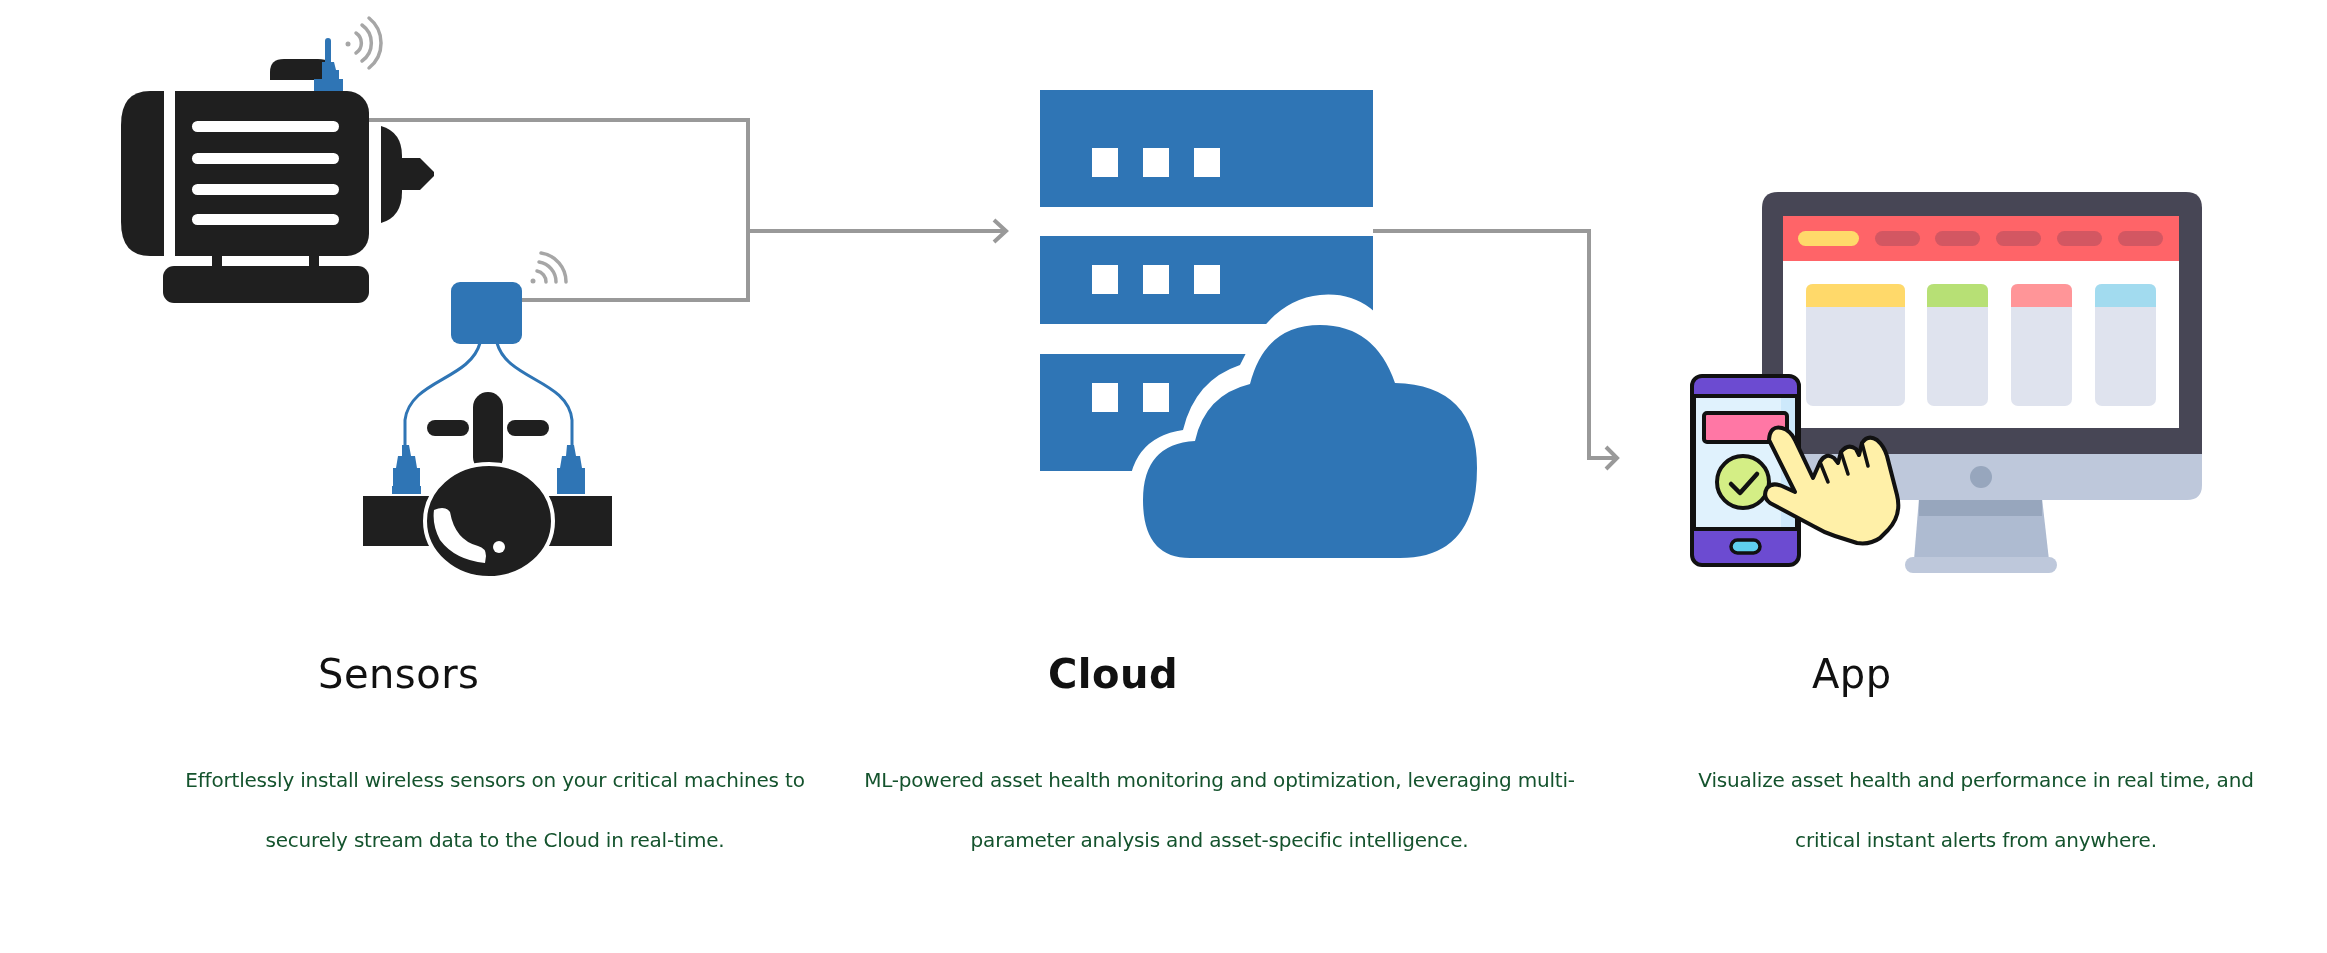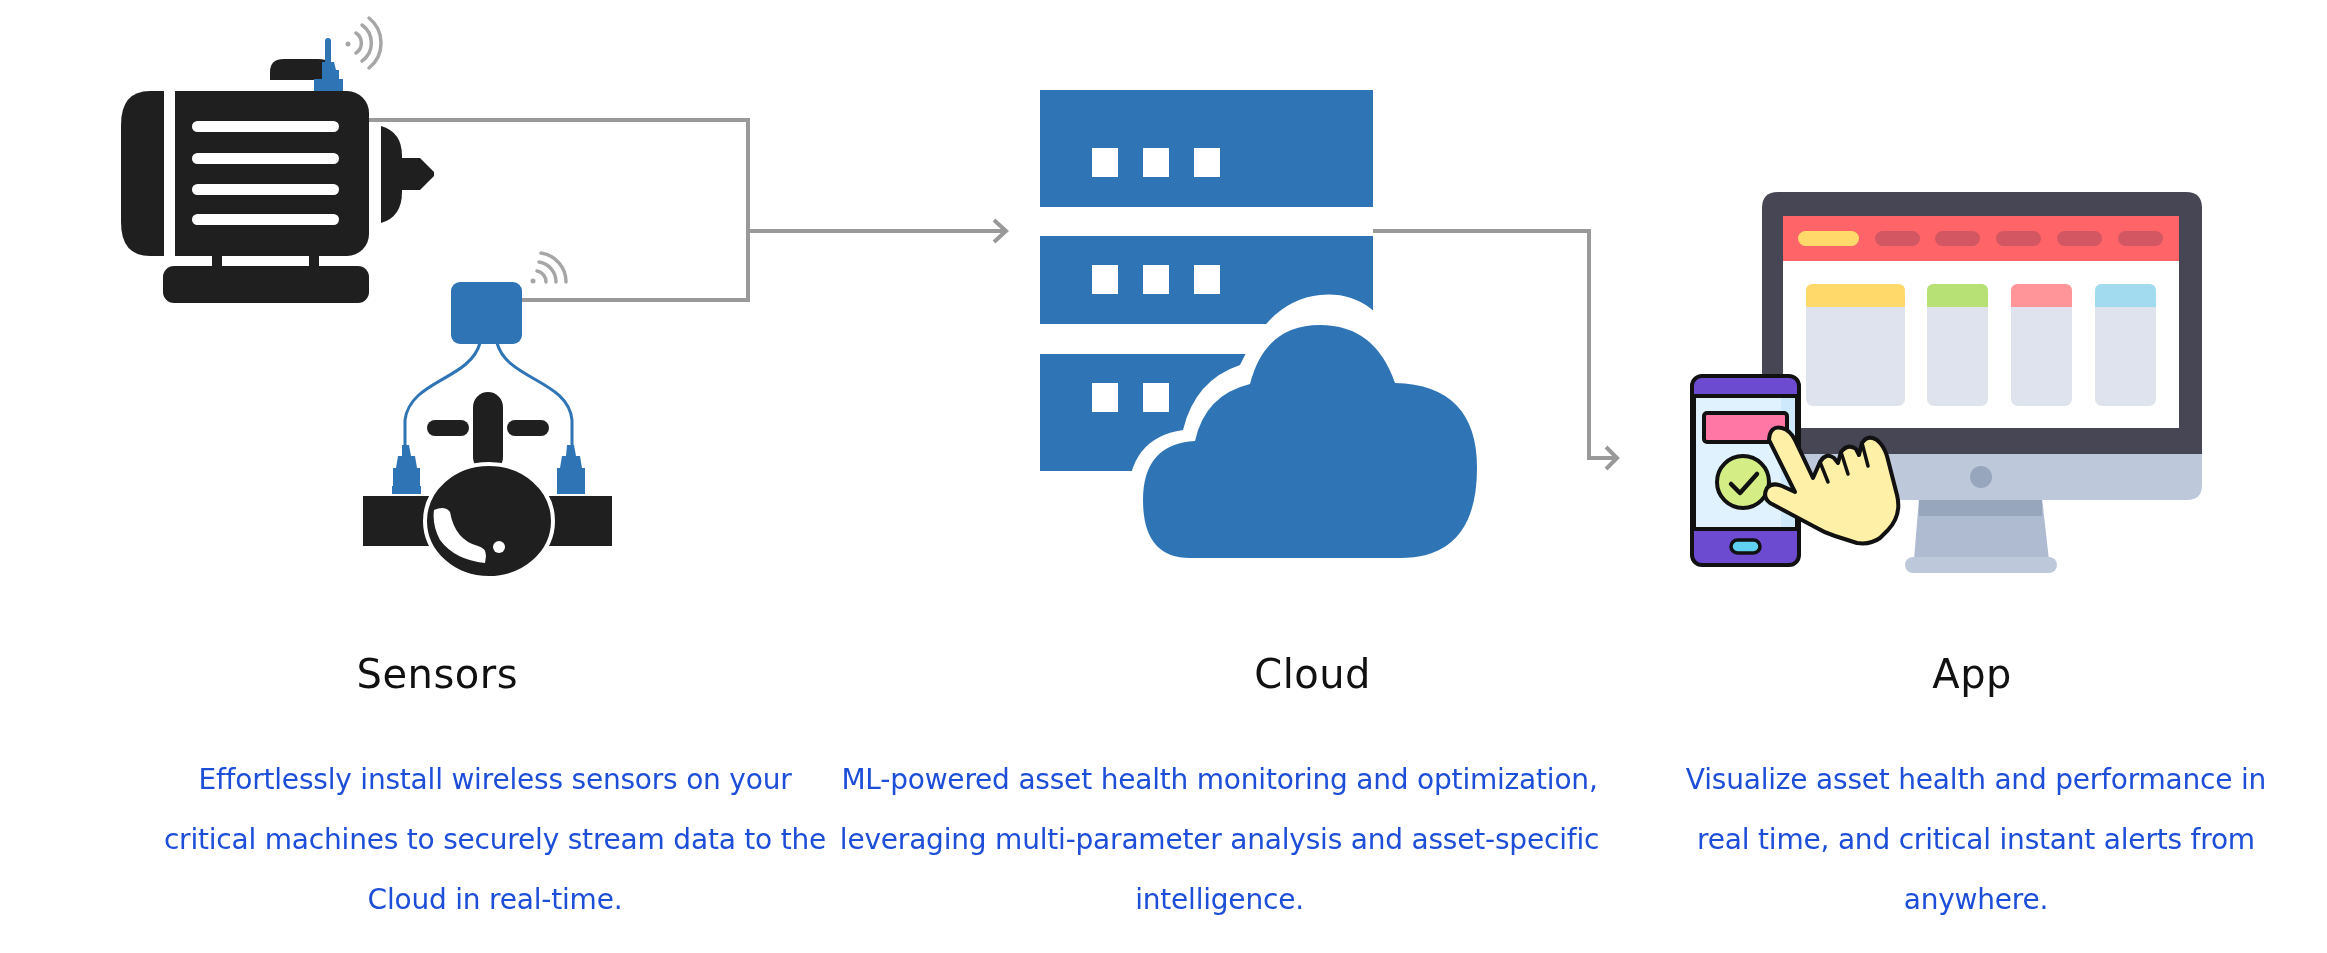--- a/index.html
+++ b/index.html
@@ -1,21 +1,21 @@
 <!DOCTYPE html>
 <html><head>
 <meta charset="utf-8">
 <style>
   html, body { margin: 0; padding: 0; background: #ffffff; }
   body { width: 2327px; height: 953px; position: relative; overflow: hidden; font-family: "DejaVu Sans", "Liberation Sans", sans-serif; color: #111111; }
   #diagram { position: absolute; left: 0; top: 0; width: 2327px; height: 640px; }
-  .heading { position: absolute; top: 650px; font-size: 40px; font-weight: normal; letter-spacing: 0.5px; text-align: right; margin: 0; line-height: 48px; color: #111; }
-  .desc { position: absolute; top: 750px; font-size: 28px; line-height: 60px; text-align: center; margin: 0; color: #1d4ed8; letter-spacing: -0.2px; }
+  .heading { position: absolute; top: 650px; font-size: 40px; font-weight: normal; letter-spacing: 0.5px; text-align: left; margin: 0; line-height: 48px; color: #111; }
+  .desc { position: absolute; top: 750px; font-size: 20px; line-height: 60px; text-align: center; margin: 0; color: #14532d; letter-spacing: -0.2px; }
   #h-sensors { left: 318px; width: 200px; }
-  #h-cloud { left: 1171px; width: 200px; }
+  #h-cloud { left: 1048px; width: 200px; font-weight: bold; }
   #h-app { left: 1812px; width: 200px; }
   #p-sensors { left: 150px; width: 690px; }
   #p-cloud { left: 832px; width: 775px; }
   #p-app { left: 1680px; width: 592px; }
 </style>
 </head>
 <body>
 
 <svg id="diagram" width="2327" height="640" viewBox="0 0 2327 640" xmlns="http://www.w3.org/2000/svg">
 

